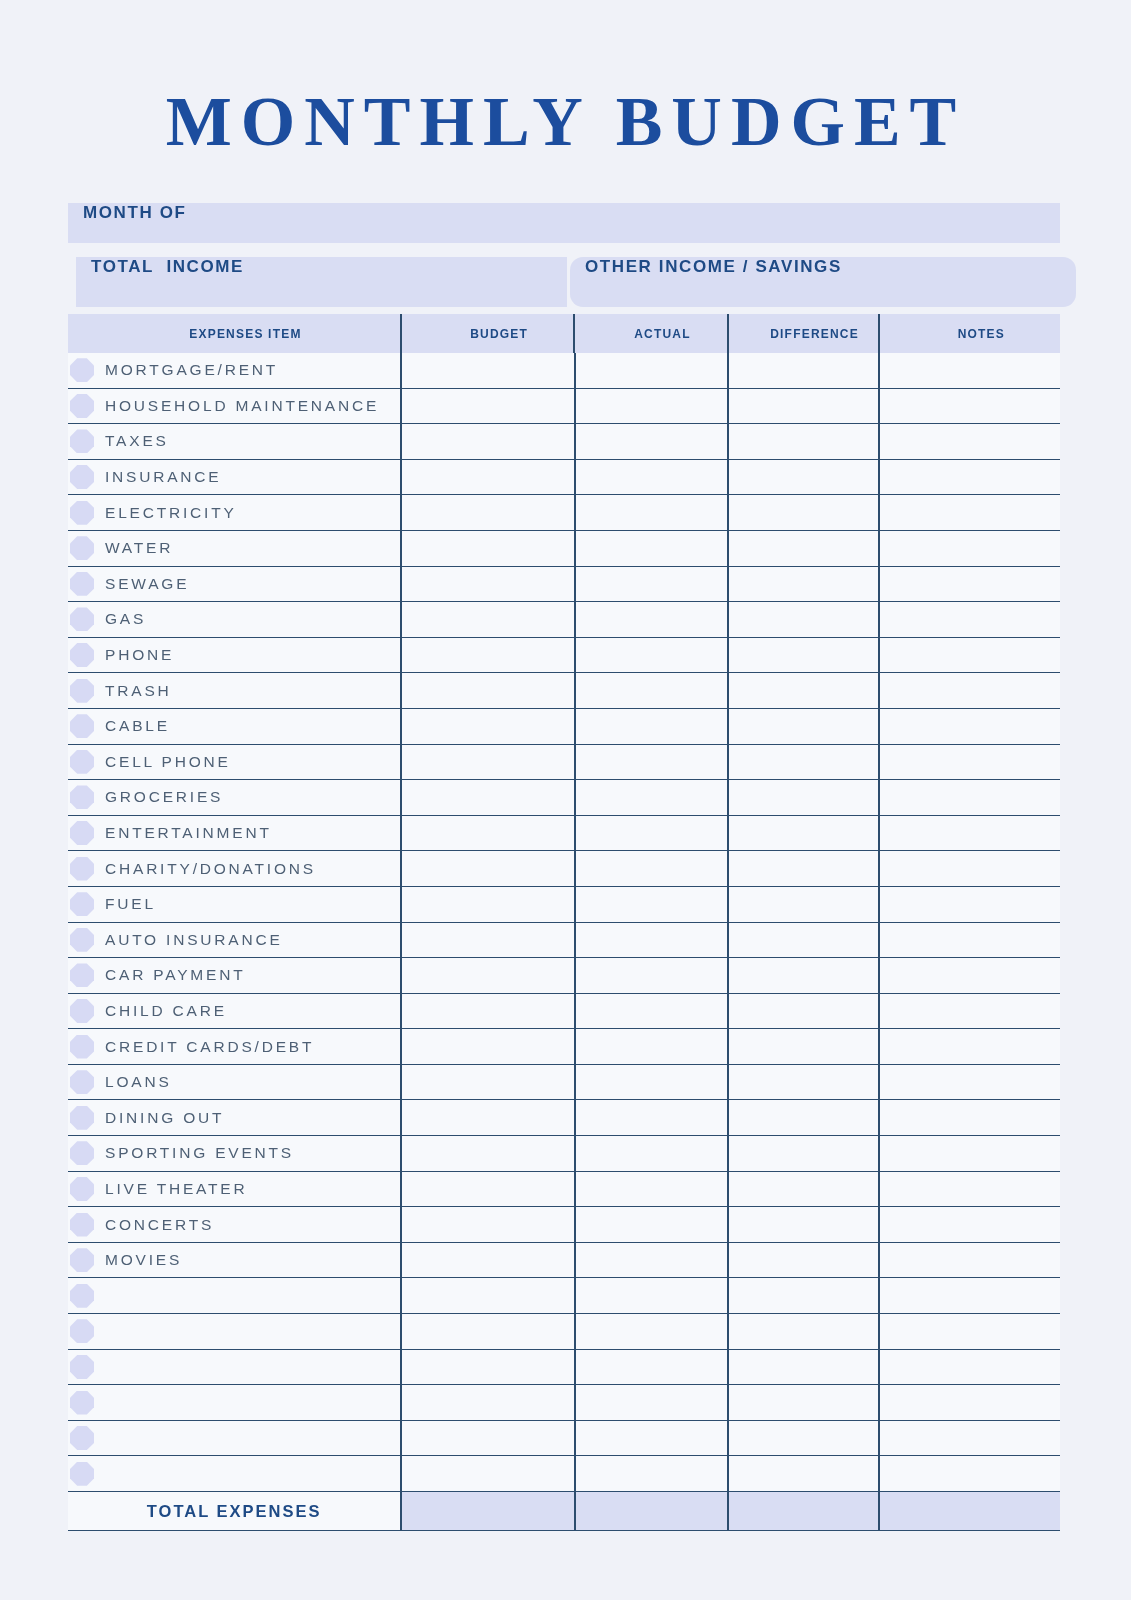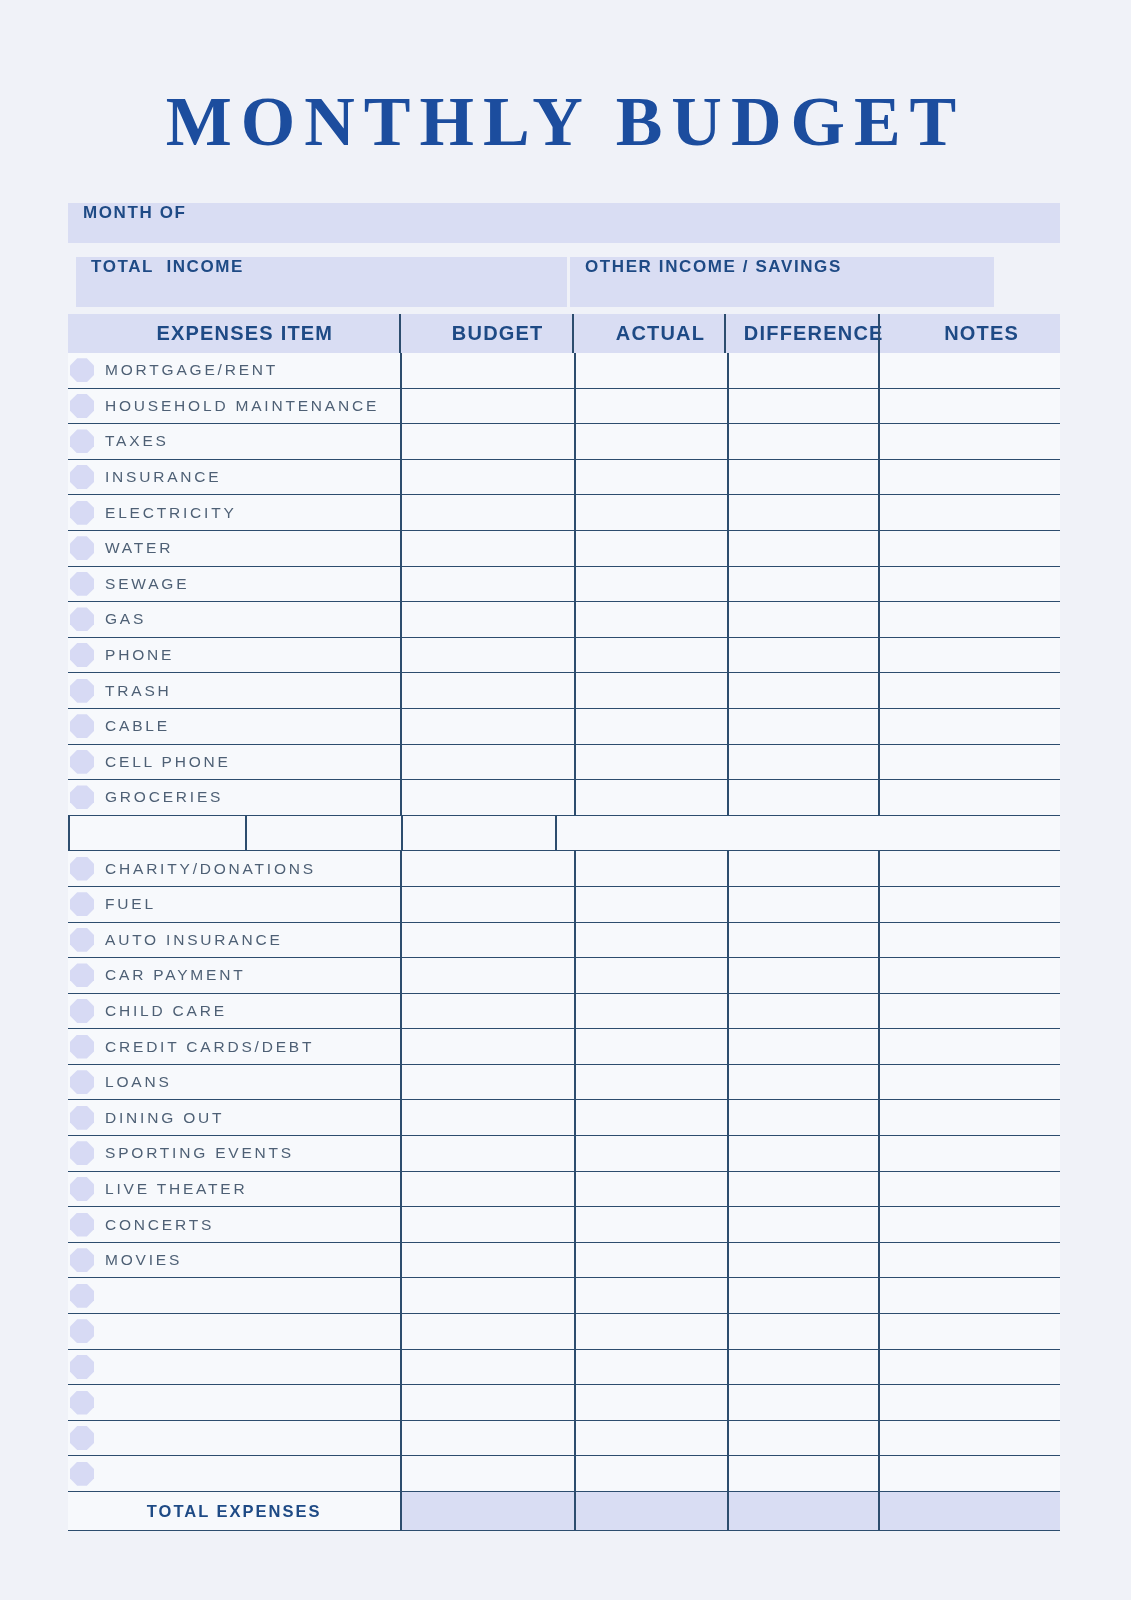--- a/index.html
+++ b/index.html
@@ -43,33 +43,33 @@
   }
   .bar-label{
     font-weight:700;
     font-size:17px;
     letter-spacing:1.6px;
     color:var(--navy);
     white-space:pre;
   }
   .month-bar{left:68px;top:203px;width:992px;height:40px;}
   .total-income-bar{left:68px;top:257px;width:491px;height:50px;margin-left:8px;}
-  .other-income-bar{left:570px;top:257px;width:424px;height:50px;}
+  .other-income-bar{left:570px;top:257px;width:506px;height:50px;border-radius:13px;}
 
   .table{
     position:absolute;left:68px;top:314px;width:992px;
   }
   .tr{display:flex;width:992px;}
   .header-row{
     height:39px;
     background:var(--lavender);
   }
   .hc{
     display:flex;align-items:center;justify-content:center;
-    font-weight:700;font-size:20px;letter-spacing:1.2px;
+    font-weight:700;font-size:12px;letter-spacing:1.2px;
     color:var(--navy);
     padding-left:23px;
   }
   .c1{width:339px;}
   .c2{width:177px;}
   .c3{width:156px;}
   .c4{width:154px;text-align:right;}
   .c5{width:186px;}
   .vline{border-left:2px solid var(--line);}
 
@@ -264,20 +264,24 @@
     <div class="cell c1 item-cell">
       <span class="bullet"></span>
       <span class="item-label">GROCERIES</span>
     </div>
     <div class="cell c2 vline"></div>
     <div class="cell c3 vline"></div>
     <div class="cell c4 vline"></div>
     <div class="cell c5 vline"></div>
   </div>
         <div class="tr data-row">
+    <div class="cell c1 item-cell">
+      <span class="bullet"></span>
+      <span class="item-label">ENTERTAINMENT</span>
+    </div>
     <div class="cell c2 vline"></div>
     <div class="cell c3 vline"></div>
     <div class="cell c4 vline"></div>
     <div class="cell c5 vline"></div>
   </div>
         <div class="tr data-row">
     <div class="cell c1 item-cell">
       <span class="bullet"></span>
       <span class="item-label">CHARITY/DONATIONS</span>
     </div>

